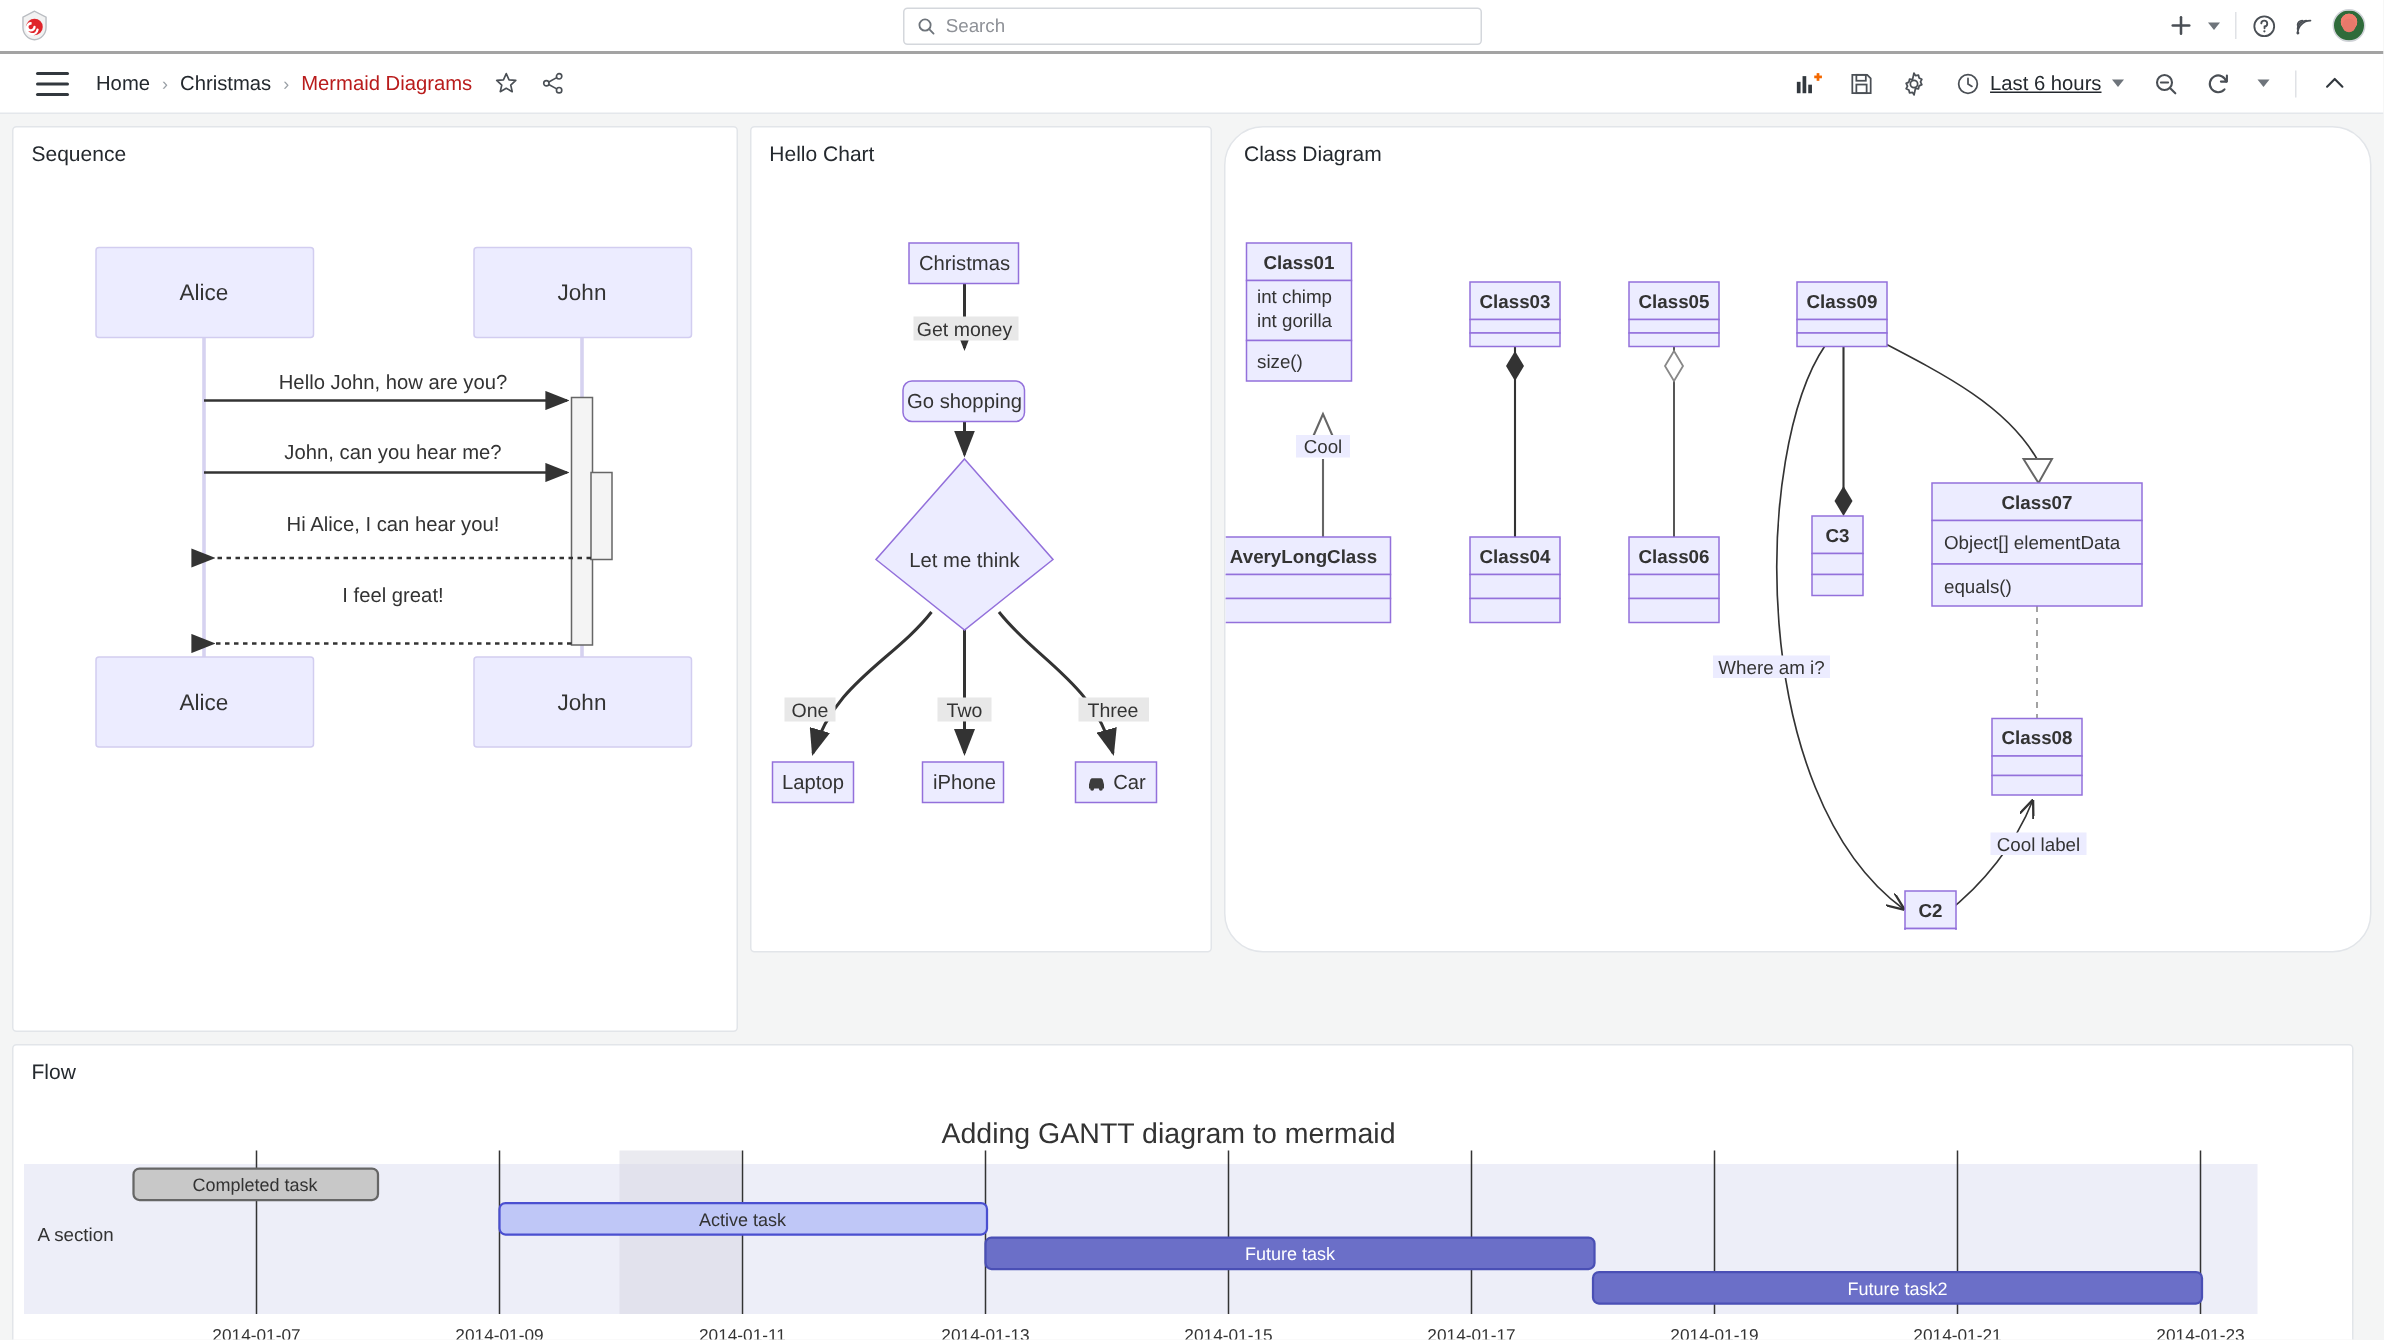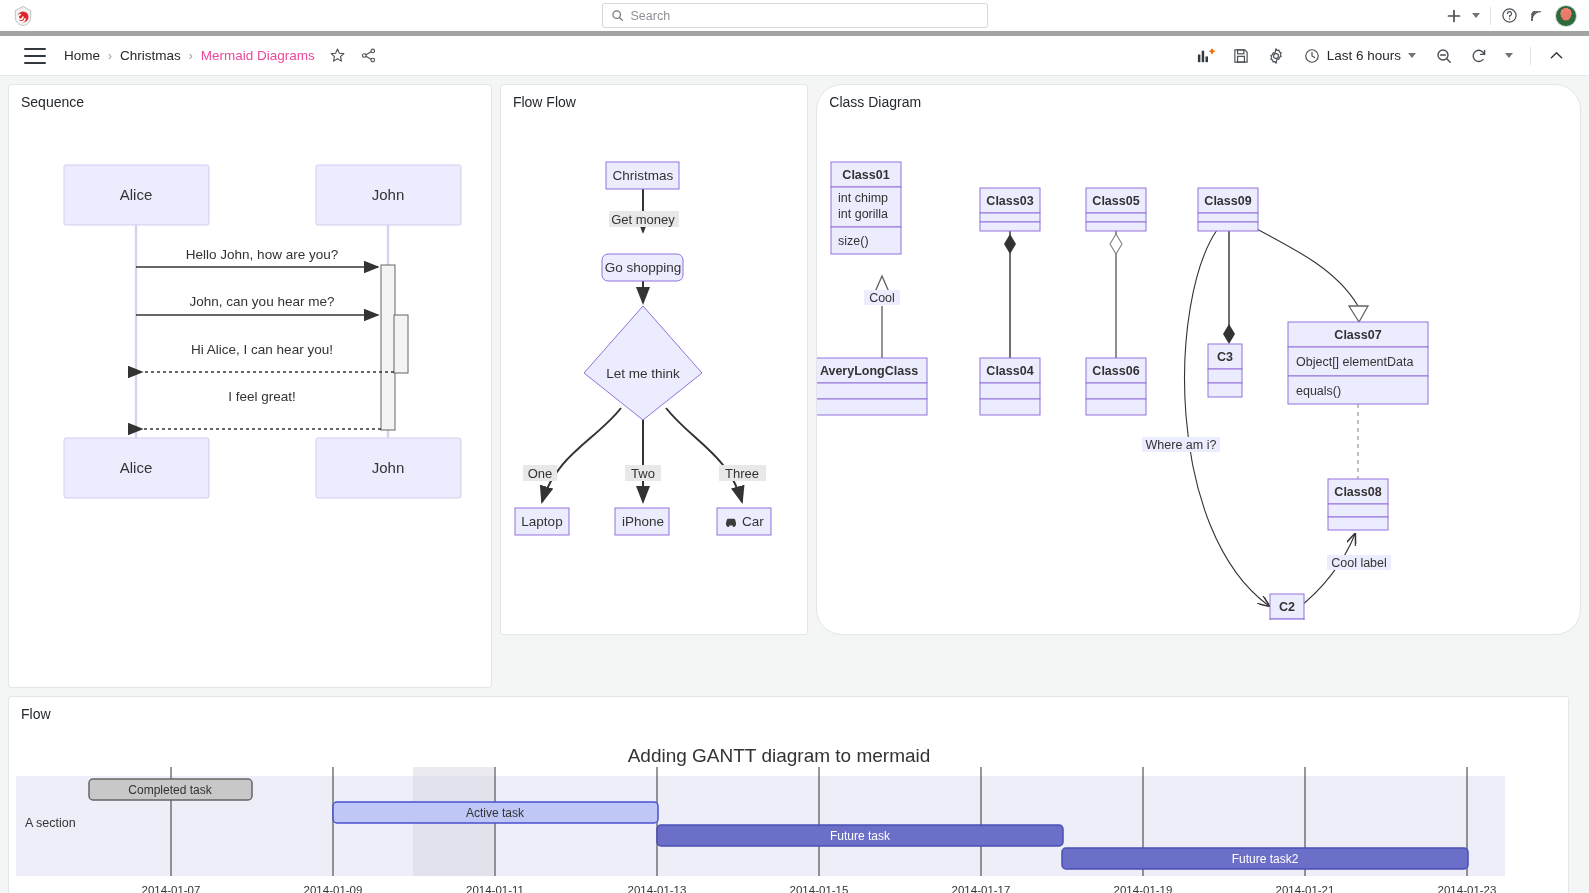--- a/index.html
+++ b/index.html
@@ -8,21 +8,21 @@
     background: #f4f5f5;
     font-family: "Liberation Sans", sans-serif;
     color: #24292e;
     overflow: hidden;
   }
 
   
   .topbar {
     height: 36px; background: #fff;
     display: flex; align-items: center;
-    border-bottom: 5px solid #a3a3a3;
+    border-bottom: 2px solid #a3a3a3;
     position: relative;
   }
   .logo { margin-left: 12px; width: 22px; height: 22px; display:block; }
   .search-wrap {
     position: absolute; left: 50%; transform: translateX(-50%);
     width: 386px; height: 25px;
     border: 1px solid #d4d7dc; border-radius: 3px;
     background: #fff; display: flex; align-items: center; padding: 0 8px; gap: 7px;
   }
   .search-wrap input {
@@ -50,24 +50,24 @@
   
   .subbar {
     height: 40px; background: #fff;
     display: flex; align-items: center; gap: 0;
     border-bottom: 1px solid #e4e7eb;
     padding: 0 24px;
   }
   .hamburger { width: 22px; height: 16px; display:flex; flex-direction:column; justify-content:space-between; cursor:pointer; margin-right: 18px; }
   .hamburger span { display:block; height:2px; background:#32383e; border-radius:1px; }
   .crumb { font-size: 13.5px; color: #24292e; cursor: pointer; white-space: nowrap; }
-  .crumb.dim { color: #ec4899; }
+  .crumb.dim { color: #b91c1c; }
   .crumb-sep { font-size: 12px; color: #9aa0a6; margin: 0 8px; }
   .crumb-ico { margin-left: 14px; color:#4a4f55; cursor:pointer; display:flex; align-items:center; }
-  .subbar-right { margin-left:auto; display:flex; align-items:center; gap: 17px; }
+  .subbar-right { margin-left:auto; display:flex; align-items:center; gap: 17px; text-decoration: underline; }
   .timepicker {
     display:flex; align-items:center; gap:7px; font-size:13.5px; color:#24292e;
     cursor:pointer; padding: 3px 2px;
   }
   .chev { width:0;height:0;border-left:4px solid transparent;border-right:4px solid transparent;border-top:5px solid #6e747b; }
 
   
   .board { padding: 8px; display: flex; flex-direction: column; gap: 8px; }
   .row { display: flex; gap: 8px; }
   .panel {
@@ -269,21 +269,21 @@
           </g>
           <g>
             <rect x="307" y="328" width="145" height="60" rx="2" fill="#ECECFF" stroke="#d2cdf0" stroke-width="1"></rect>
             <text x="379" y="363" text-anchor="middle" font-size="15" fill="#333">John</text>
           </g>
         </svg>
       </div>
     </div>
 
     <div class="panel" id="panel-flow">
-      <div class="panel-title">Flow Flow</div>
+      <div class="panel-title">Hello Chart</div>
       <div class="panel-body">
         <svg width="323" height="510" viewBox="0 0 323 510">
           <defs>
             <marker id="fcArrow" markerWidth="9" markerHeight="7" refX="8" refY="3.5" orient="auto">
               <path d="M0,0 L9,3.5 L0,7 z" fill="#333"></path>
             </marker>
           </defs>
 
           <line x1="142" y1="78" x2="142" y2="122" stroke="#333" stroke-width="2" marker-end="url(#fcArrow)"></line>
           <rect x="108" y="101" width="70" height="16" fill="#e8e8e8"></rect>

